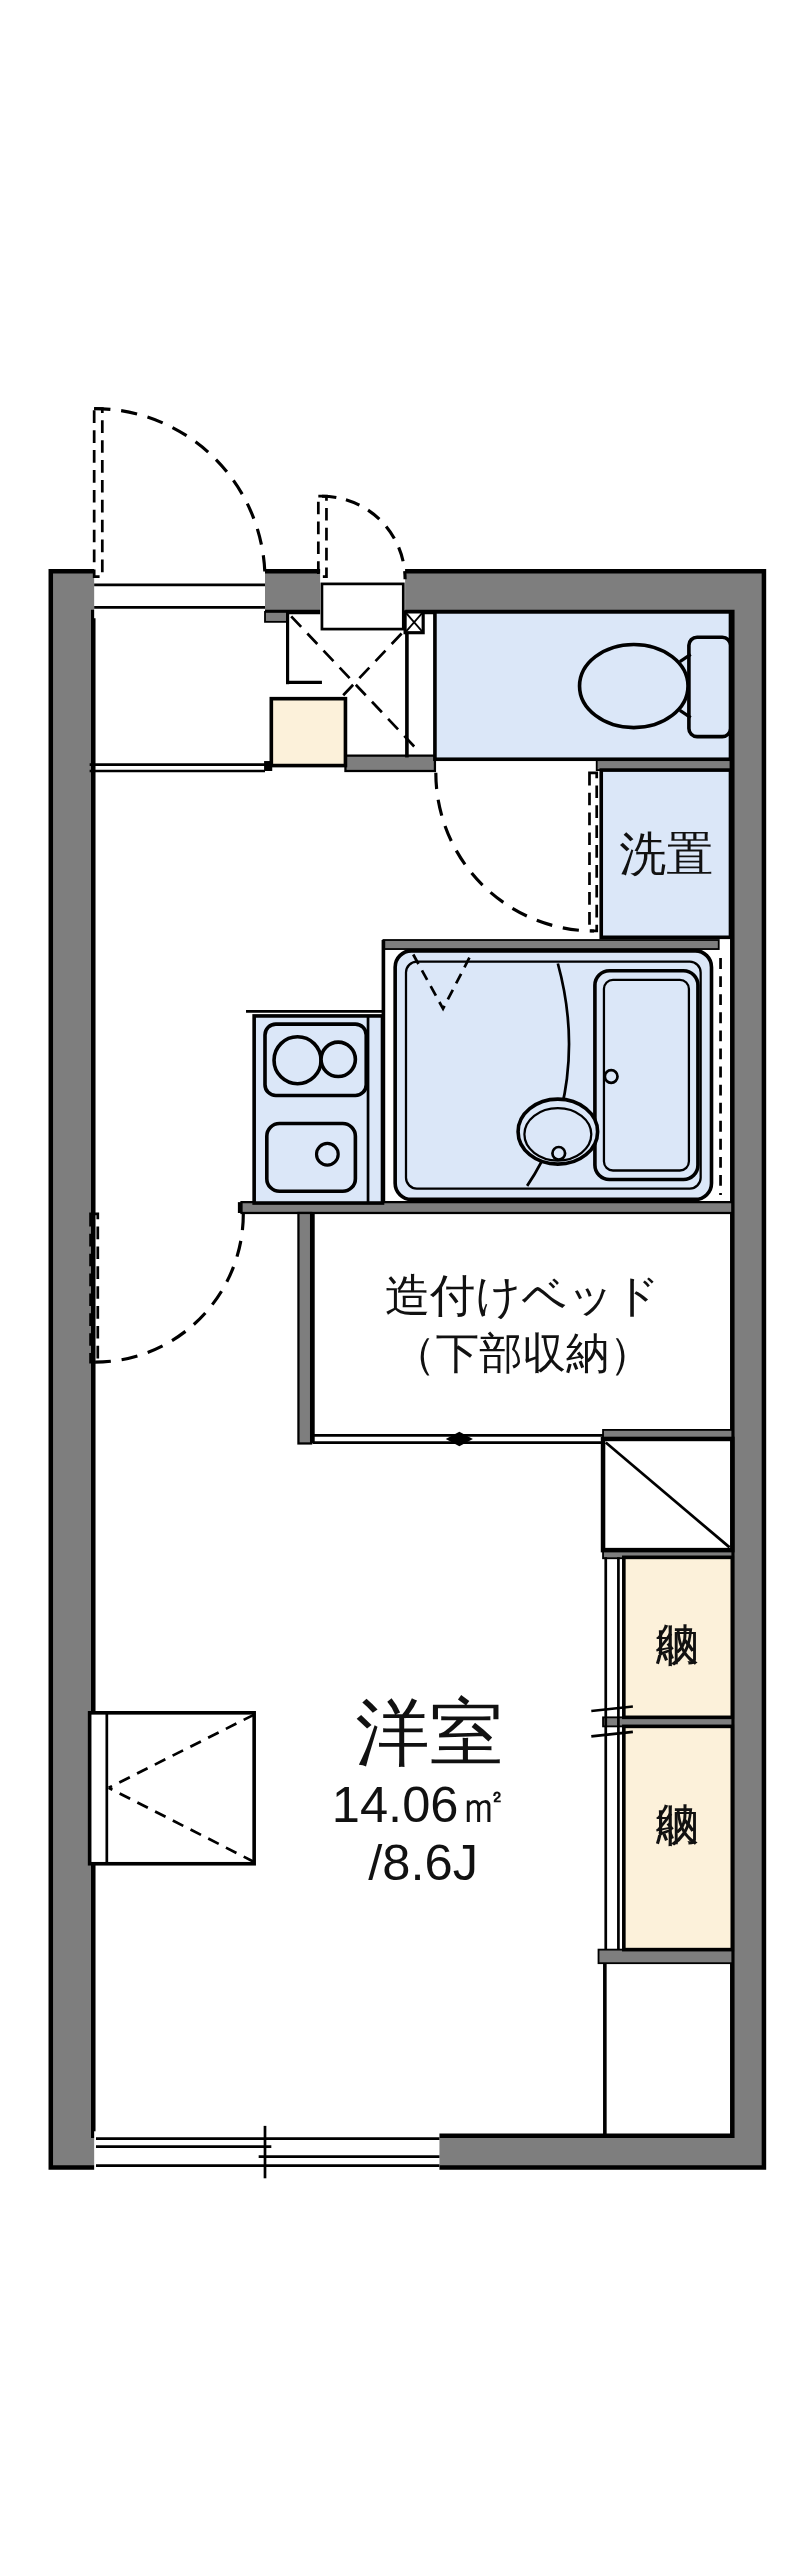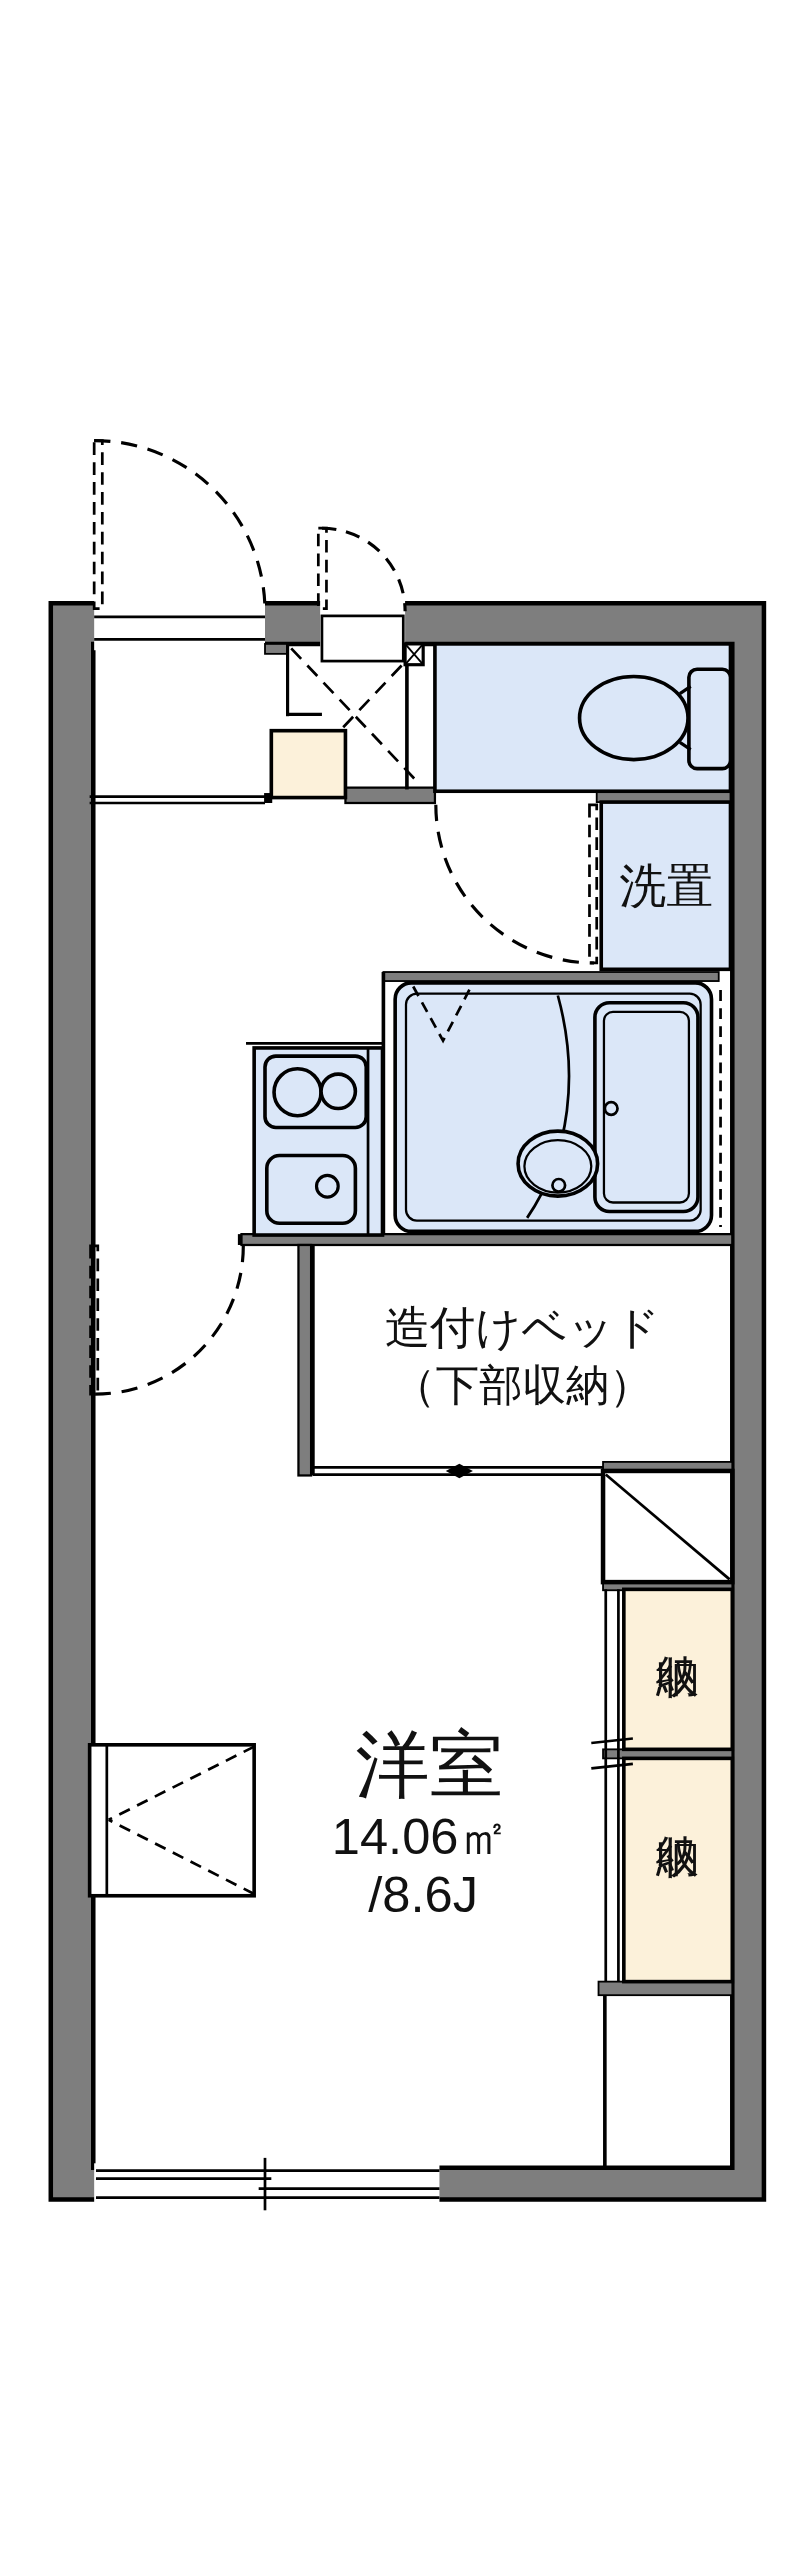--- a/index.html
+++ b/index.html
@@ -1,17 +1,17 @@
 <!DOCTYPE html>
 <html style="font-size:14.5px"><head>
 <meta charset="utf-8">
 <style>
   html,body{margin:0;padding:0;background:#ffffff;}
   .stage{position:relative;width:812px;height:2462px;background:#fff;
-         font-family:"Liberation Sans", sans-serif;margin-top:32px;}
+         font-family:"Liberation Sans", sans-serif;}
   svg{display:block;}
   text{font-family:"Liberation Sans","DejaVu Sans",sans-serif;fill:#111;}
   .vtext{writing-mode:vertical-rl;text-orientation:upright;}
 </style>
 </head>
 <body>
 
 <div class="stage">
 <svg width="812" height="2576" viewBox="0 0 898 2850">
 

